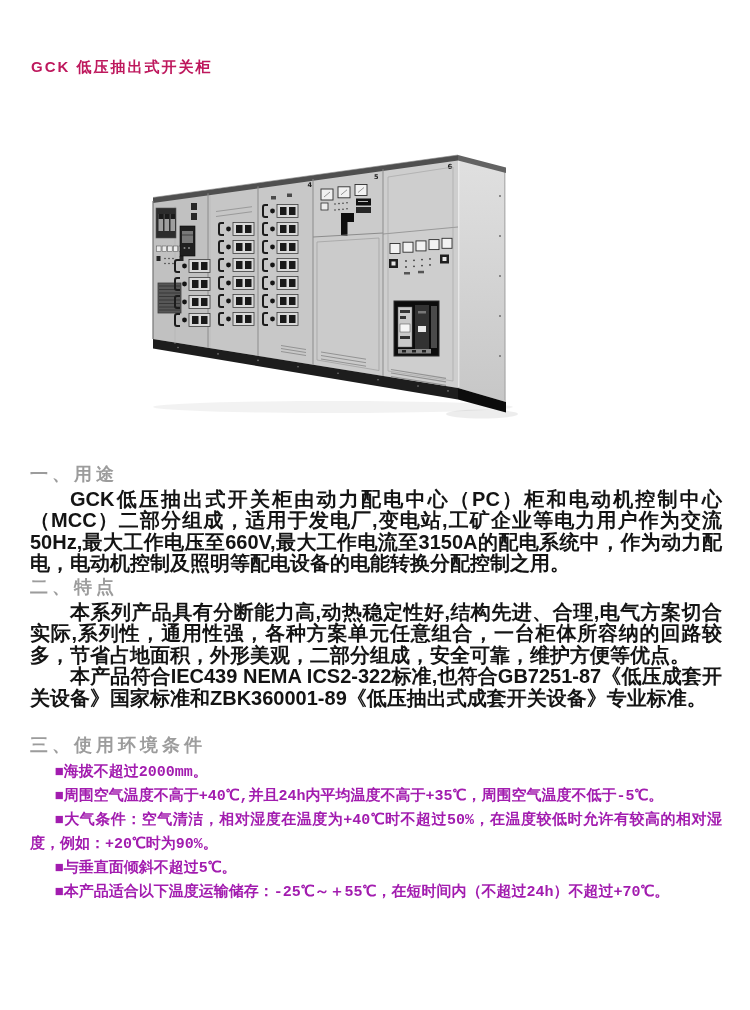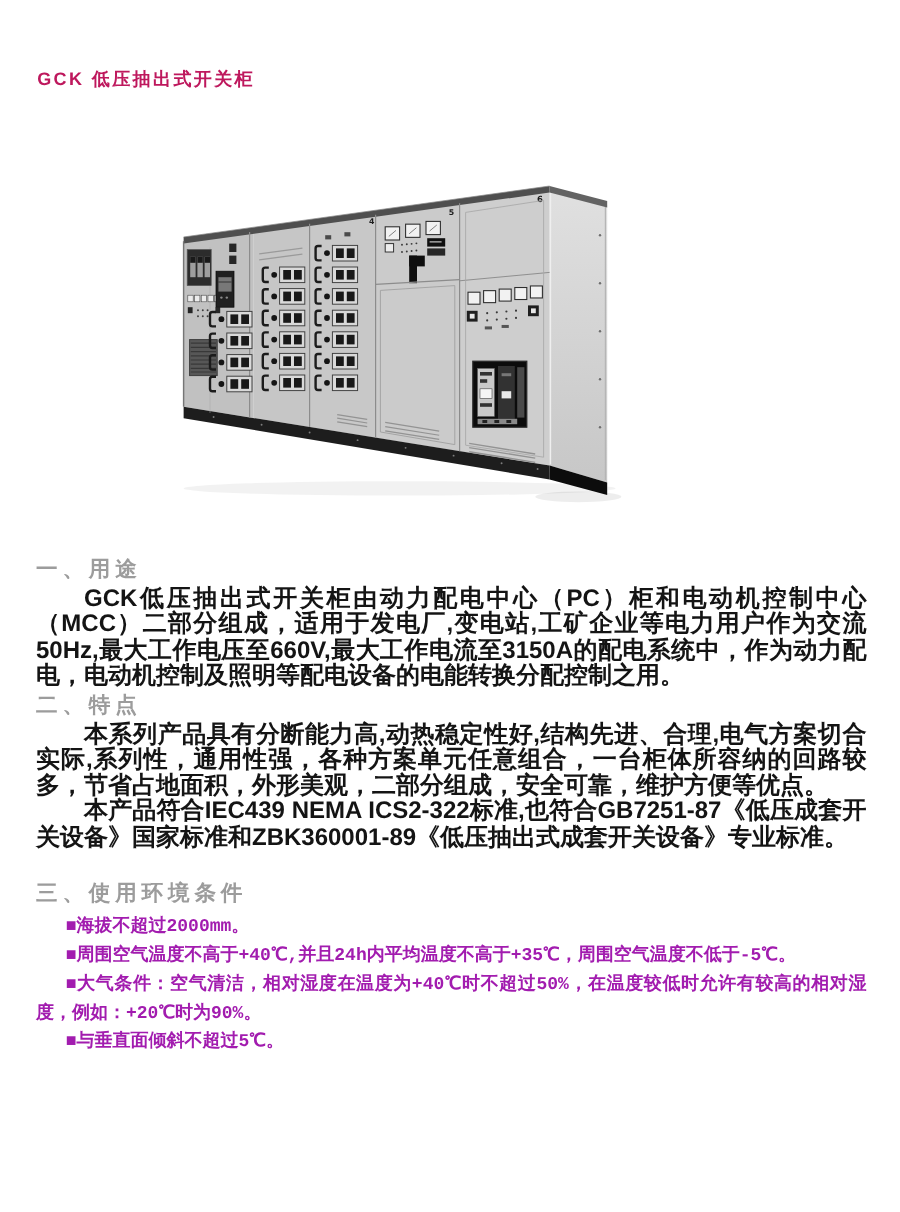--- a/index.html
+++ b/index.html
@@ -279,14 +279,15 @@
     </div>
 </section>
 
 <section id="sec-2">
   <h2 class="sec-heading">三、使用环境条件</h2>
   <div class="bullet-list">
       <p>■海拔不超过2000mm。</p>
       <p>■周围空气温度不高于+40℃,并且24h内平均温度不高于+35℃，周围空气温度不低于-5℃。</p>
       <p>■大气条件：空气清洁，相对湿度在温度为+40℃时不超过50%，在温度较低时允许有较高的相对湿度，例如：+20℃时为90%。</p>
       <p>■与垂直面倾斜不超过5℃。</p>
+      <p>■本产品适合以下温度运输储存：-25℃～＋55℃，在短时间内（不超过24h）不超过+70℃。</p>
     </div>
 </section>
 
 </body></html>

